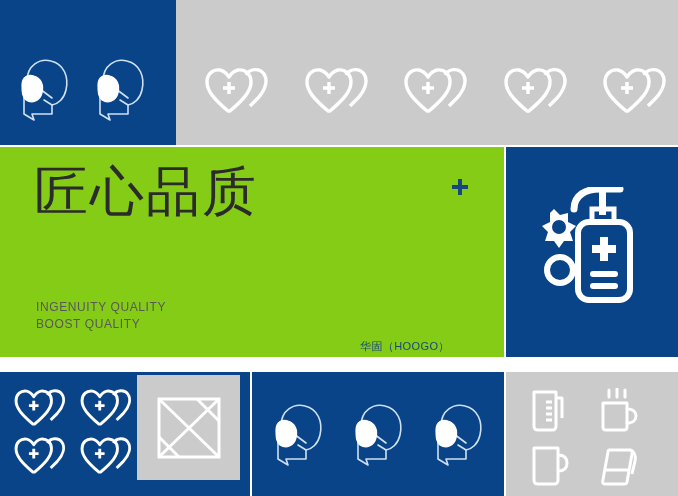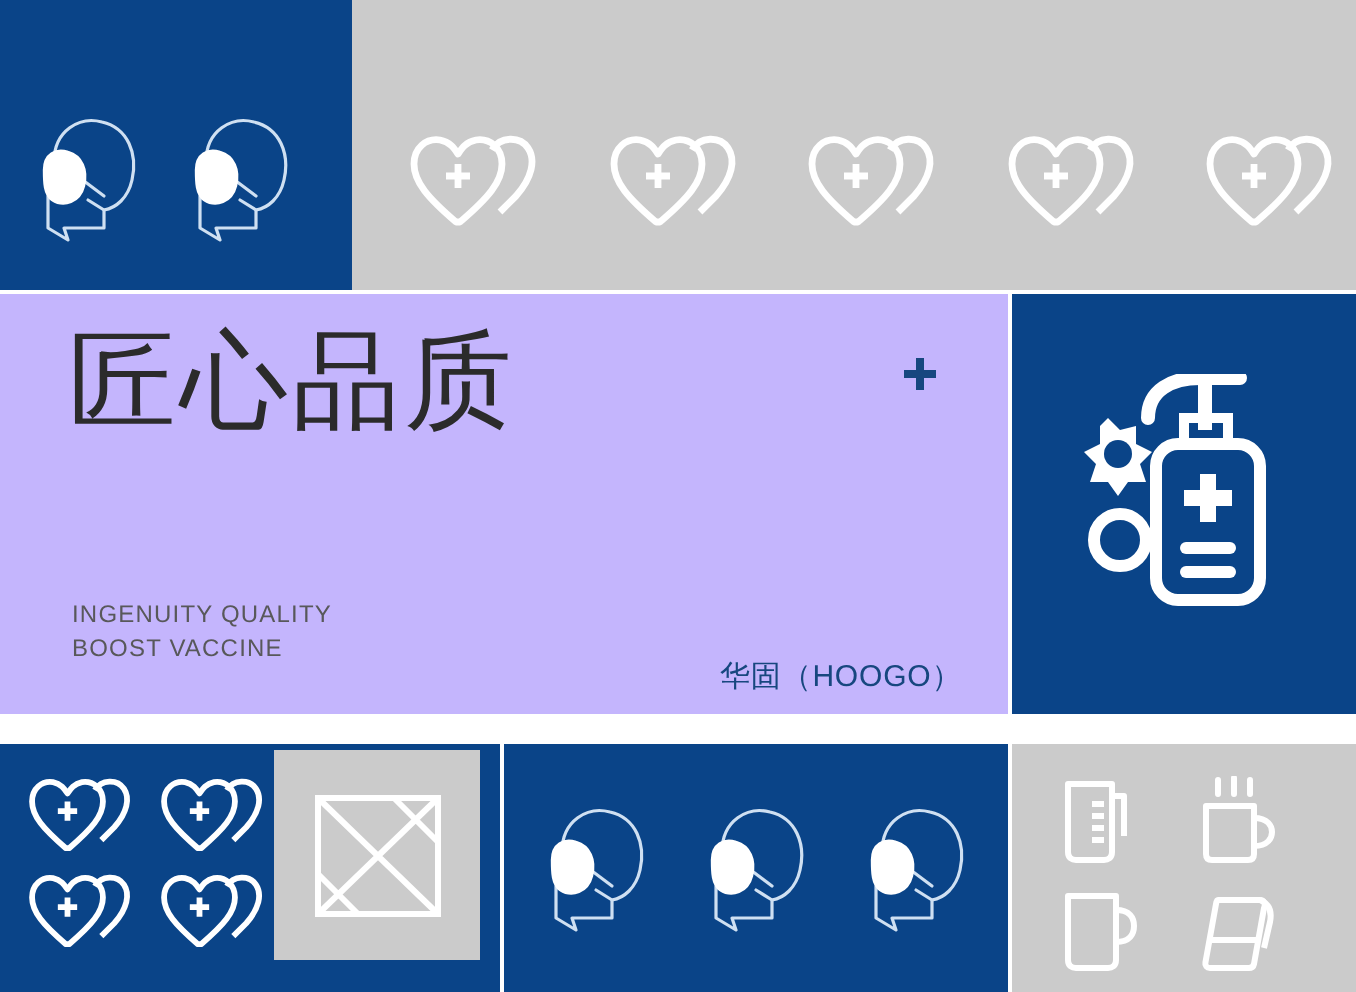--- a/index.html
+++ b/index.html
@@ -5,21 +5,21 @@
   html,body{margin:0;padding:0;background:#ffffff;}
   body{width:678px;height:496px;overflow:hidden;
        font-family:"Liberation Sans","DejaVu Sans",sans-serif;}
 
   #poster{position:relative;width:678px;height:496px;background:#ffffff;}
 
   
   .panel{position:absolute;box-sizing:border-box;}
   .blue{background:#0a4488;}
   .gray{background:#cbcbcb;}
-  .white{background:#c4b5fd;}
+  .white{background:#84cc16;}
 
   
   #top-left-masks{left:0;top:0;width:176px;height:145px;}
   #top-hearts{left:176px;top:0;width:502px;height:145px;}
 
   .mask-row{position:absolute;display:flex;align-items:center;}
   #top-left-masks .mask-row{left:14px;top:52px;gap:14px;}
 
   #top-hearts .heart-row{position:absolute;left:26px;top:65px;width:470px;
       display:flex;justify-content:space-between;align-items:center;}
@@ -27,22 +27,22 @@
   
   #middle-white{left:0;top:147px;width:504px;height:210px;}
   #middle-right-blue{left:506px;top:147px;width:172px;height:210px;}
 
   #headline{position:absolute;left:34px;top:14px;}
   .headline-line{font-size:54px;line-height:60px;letter-spacing:2px;
       color:#2b2b2b;font-weight:400;white-space:nowrap;}
   .hl-accent{color:#0f5397;}
   #subtitle{position:absolute;left:36px;top:152px;color:#58585a;
       font-size:12px;line-height:17px;letter-spacing:.6px;}
-  #brand{position:absolute;left:360px;top:182px;color:#17477f;
-      font-size:15px;letter-spacing:.4px;white-space:nowrap;}
+  #brand{position:absolute;left:360px;top:192px;color:#17477f;
+      font-size:11px;letter-spacing:.4px;white-space:nowrap;}
   #accent-plus{position:absolute;left:450px;top:30px;width:20px;height:20px;}
 
   #sanitizer-wrap{position:absolute;left:18px;top:40px;}
 
   
   #bottom-left-blue{left:0;top:372px;width:250px;height:124px;}
   #bottom-hearts-grid{position:absolute;left:12px;top:14px;
       display:grid;grid-template-columns:repeat(2,1fr);
       grid-template-rows:repeat(2,1fr);gap:4px 8px;}
   #placeholder-square{position:absolute;left:137px;top:375px;
@@ -156,21 +156,21 @@
   </div>
 
   <div class="panel white" id="middle-white">
 
     <div id="headline">
       <div class="headline-line">匠心品质</div>
     </div>
 
     <div id="subtitle">
       <div>INGENUITY QUALITY</div>
-      <div>BOOST VACCINE</div>
+      <div>BOOST QUALITY</div>
     </div>
 
     <div id="brand">华固（HOOGO）</div>
 
     <span id="accent-plus">
       <svg class="icon" width="20" height="20" viewBox="0 0 20 20">
         <path d="M8 2 H12 V8 H18 V12 H12 V18 H8 V12 H2 V8 H8 Z" fill="#17477f"></path>
       </svg>
     </span>
   </div>

